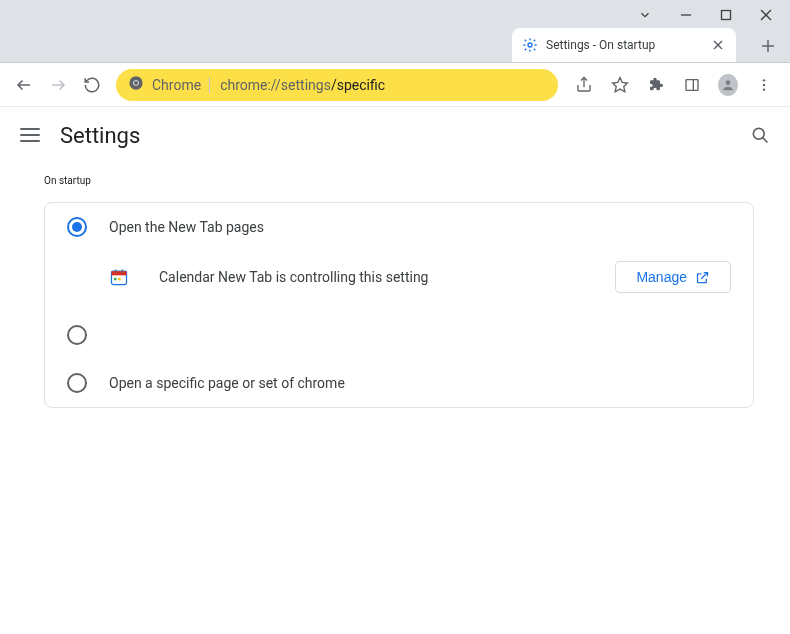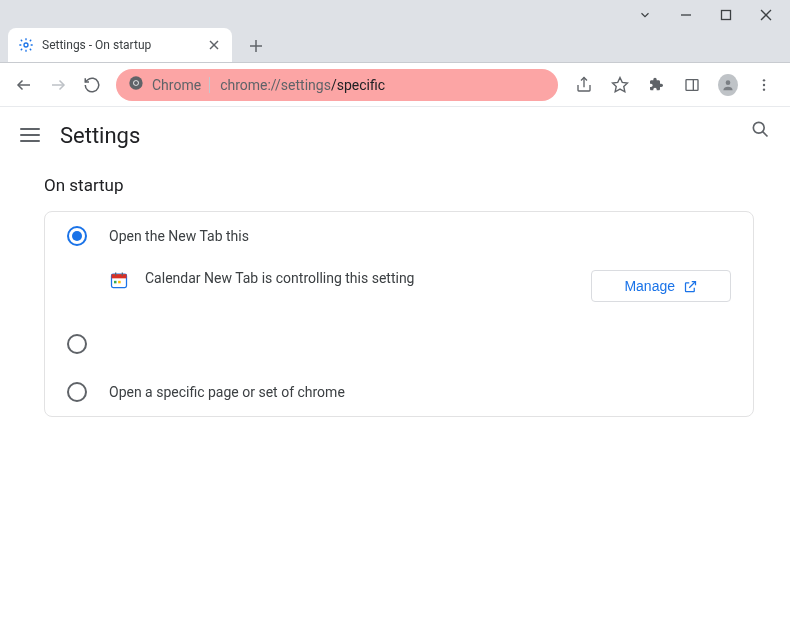--- a/index.html
+++ b/index.html
@@ -25,21 +25,22 @@
     .window-controls span {
       color: #3c4043;
       font-size: 14px;
       cursor: default;
     }
     .tab-strip {
       display: flex;
       align-items: flex-end;
       padding: 0 8px;
       height: 36px;
-      gap: 4px;
+      gap: 12px;
+      justify-content: flex-end;
     }
     .tab {
       background: #fff;
       border-radius: 8px 8px 0 0;
       display: flex;
       align-items: center;
       padding: 0 10px;
       height: 34px;
       width: 224px;
       gap: 8px;
@@ -89,21 +90,21 @@
       height: 28px;
       display: flex;
       align-items: center;
       justify-content: center;
       color: #5f6368;
       border-radius: 50%;
     }
     .nav-btn.disabled { color: #bdc1c6; }
     .omnibox {
       flex: 1;
-      background: #fca5a5;
+      background: #fde047;
       border-radius: 16px;
       height: 32px;
       display: flex;
       align-items: center;
       padding: 0 12px;
       gap: 10px;
       font-size: 14px;
       color: #202124;
       margin: 0 4px;
     }
@@ -127,20 +128,21 @@
       padding: 0 6px;
       color: #5f6368;
     }
     .icon-slot {
       width: 20px; height: 20px;
       display: flex; align-items: center; justify-content: center;
     }
     
     .settings-header {
       display: flex;
+      align-items: center;
       justify-content: space-between;
       padding: 12px 20px;
       height: 56px;
     }
     .settings-header-left {
       display: flex;
       align-items: center;
       gap: 20px;
     }
     .hamburger {
@@ -152,21 +154,21 @@
     }
     .settings-title {
       font-size: 22px;
       color: #202124;
       font-weight: 400;
     }
     .content {
       padding: 12px 36px 0 44px;
     }
     .section-title {
-      font-size: 17px;
+      font-size: 10px;
       color: #202124;
       margin-bottom: 16px;
       font-weight: 400;
     }
     .card {
       border: 1px solid #e2e2e3;
       border-radius: 8px;
       background: #fff;
     }
     .radio-row {
@@ -182,39 +184,39 @@
       border: 2px solid #5f6368;
       display: flex; align-items: center; justify-content: center;
       flex-shrink: 0;
     }
     .radio-outer.selected { border-color: #1a73e8; }
     .radio-inner {
       width: 10px; height: 10px; border-radius: 50%; background: #1a73e8;
     }
     .ext-notice {
       display: flex;
-      align-items: flex-start;
+      align-items: center;
       padding: 10px 22px 18px 64px;
-      gap: 16px;
+      gap: 30px;
     }
     .ext-icon {
       width: 20px; height: 20px; flex-shrink: 0;
     }
     .ext-text {
       flex: 1;
       font-size: 14px;
       color: #3c4043;
     }
     .ext-buttons { display: flex; gap: 10px; }
     .btn {
       border: 1px solid #dadce0;
       background: #fff;
       color: #1a73e8;
       font-size: 14px;
-      padding: 7px 32px;
+      padding: 7px 20px;
       border-radius: 4px;
       display: flex;
       align-items: center;
       gap: 8px;
       font-weight: 500;
       cursor: pointer;
     }
     .avatar-circle {
       width: 22px; height: 22px; border-radius: 50%; background: #bfc3c7;
       display:flex;align-items:center;justify-content:center;
@@ -385,21 +387,21 @@
 
 <div class="content">
   <div class="section-title">On startup</div>
 
   <div class="card">
 
     <div class="radio-row">
       <span class="radio-outer selected">
           <span class="radio-inner"></span>
         </span>
-      <span>Open the New Tab this</span>
+      <span>Open the New Tab pages</span>
     </div>
 
     <div class="ext-notice">
       <span class="ext-icon">
         <svg viewBox="0 0 24 24" width="20" height="20">
             <rect x="3" y="5" width="18" height="16" rx="2" fill="#fff" stroke="#1a73e8" stroke-width="1.5"></rect>
             <rect x="3" y="5" width="18" height="5" fill="#d93025"></rect>
             <line x1="8" y1="3" x2="8" y2="7" stroke="#5f6368" stroke-width="1.5"></line>
             <line x1="16" y1="3" x2="16" y2="7" stroke="#5f6368" stroke-width="1.5"></line>
             <rect x="6" y="13" width="3" height="3" fill="#34a853"></rect>

